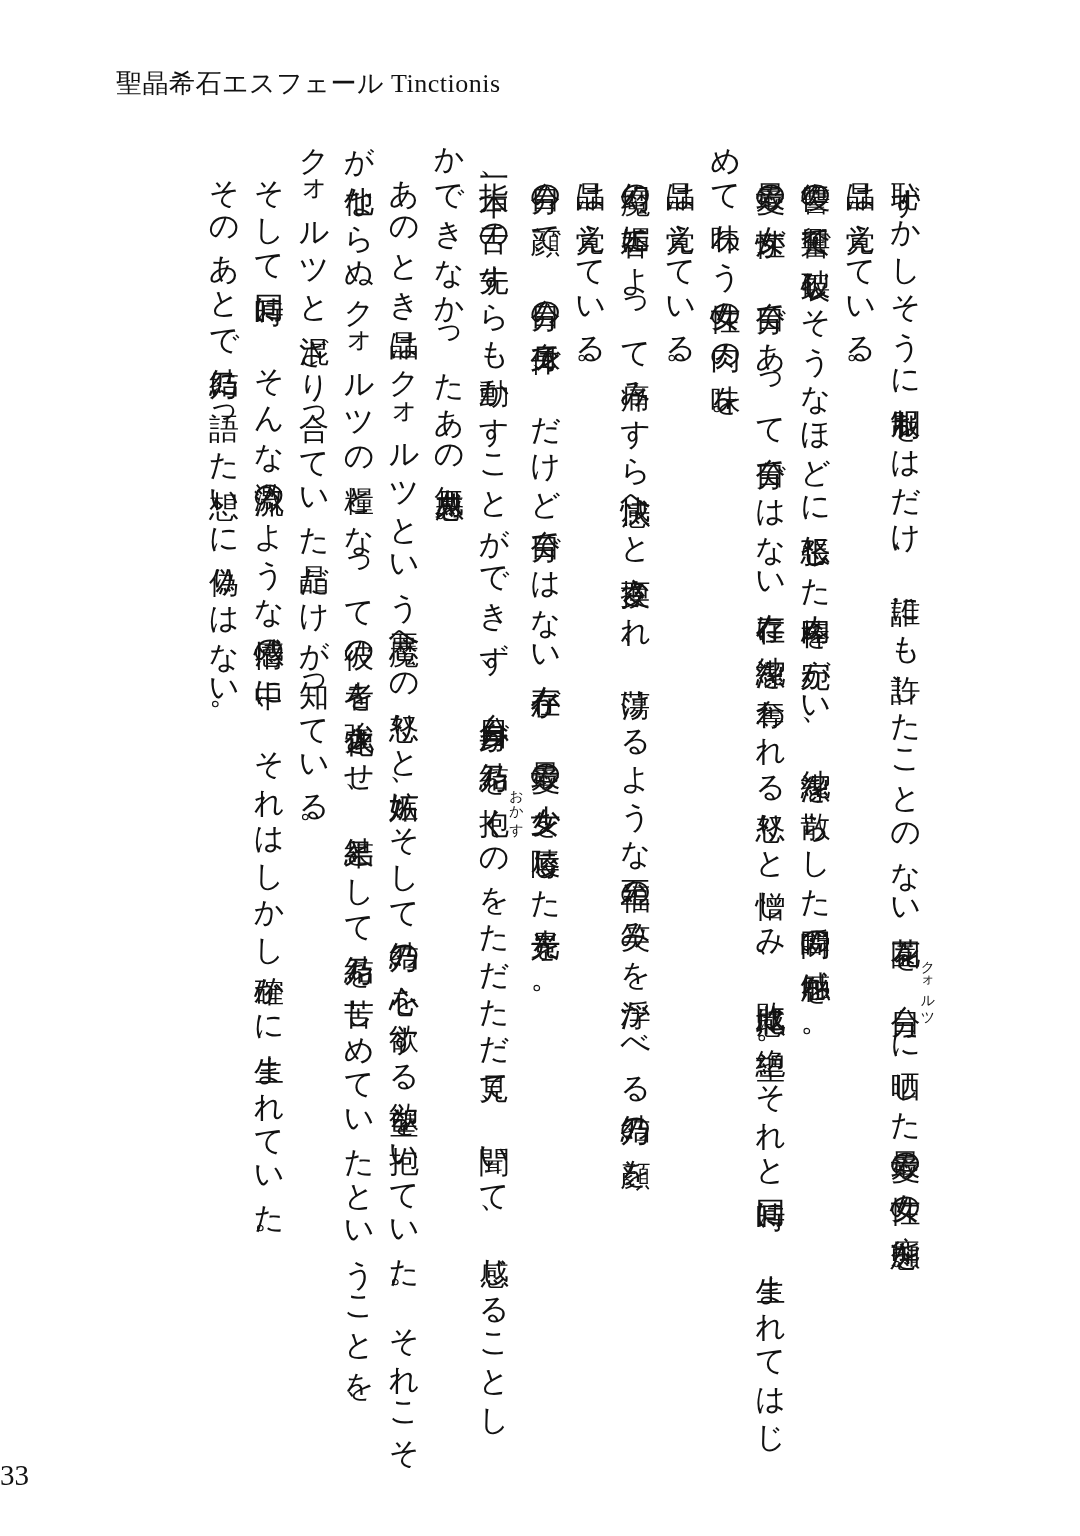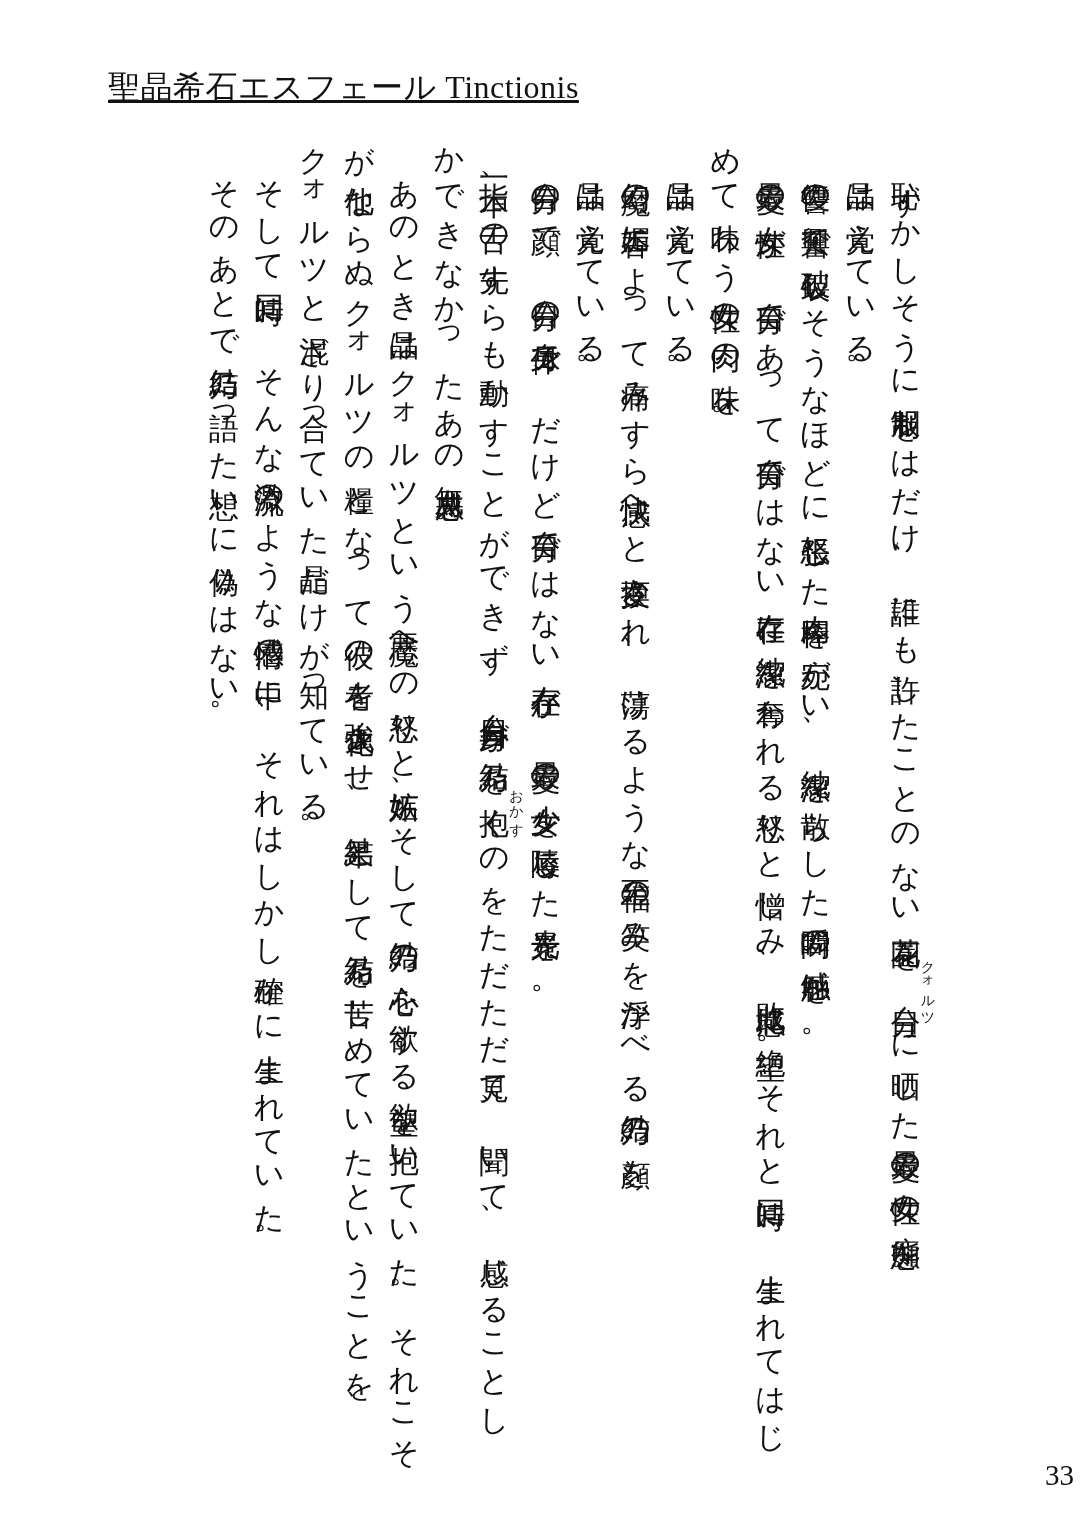--- a/index.html
+++ b/index.html
@@ -10,26 +10,25 @@
     width: 1080px;
     height: 1536px;
     position: relative;
     background: #ffffff;
     color: #121212;
     font-family: "Liberation Serif", "DejaVu Serif", serif;
     overflow: hidden;
   }
   .header-title {
     position: absolute;
-    left: 108px;
+    left: 116px;
     top: 66px;
-    font-size: 32px;
+    font-size: 26px;
     letter-spacing: 0.5px;
     white-space: pre;
-    text-decoration: underline;
   }
   .text-block {
     position: absolute;
     top: 126px;
     right: 145px;
     width: 810px;
     height: 1335px;
     writing-mode: vertical-rl;
     text-orientation: mixed;
     font-size: 30px;
@@ -55,21 +54,21 @@
     display: inline-block;
     height: 0;
     overflow: visible;
     letter-spacing: 0;
   }
   .page-number {
     position: absolute;
     left: 0;
     top: 1459px;
     width: 1074px;
-    text-align: right;
+    text-align: left;
     font-size: 29px;
   }
 </style>
 </head>
 <body>
 
 <header>
   <span class="header-title">聖晶希石エスフェール Tinctionis</span>
 </header>
 

